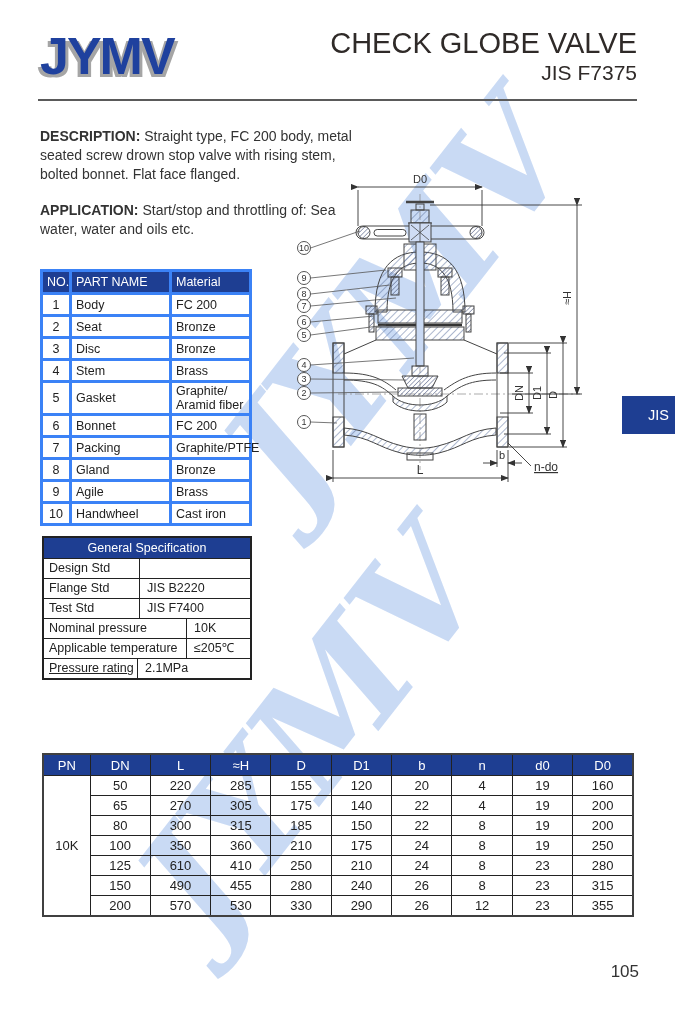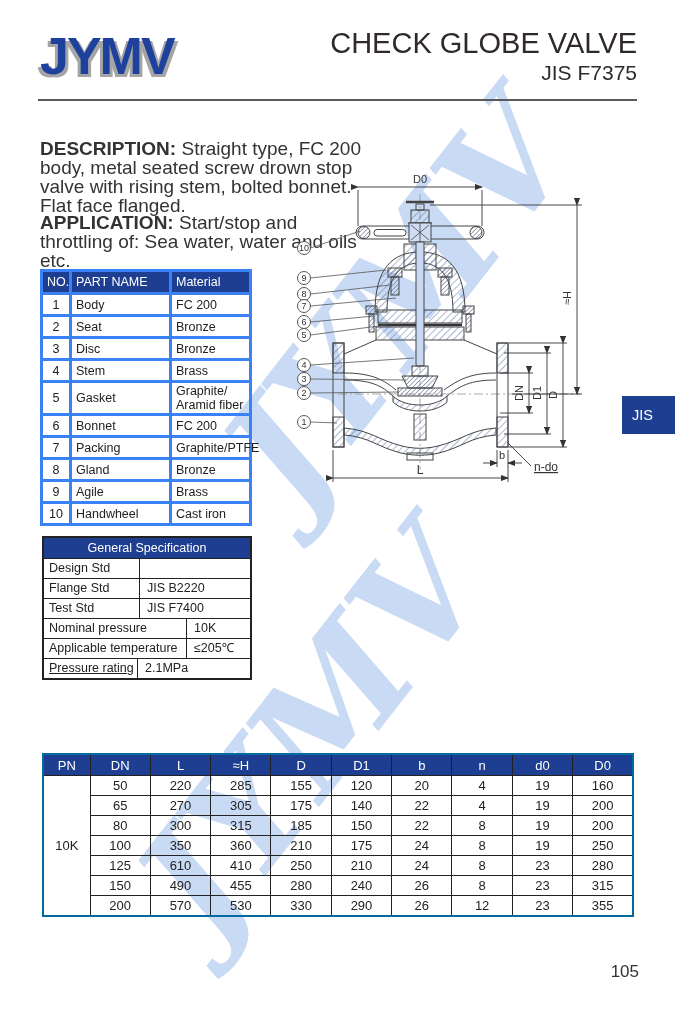--- a/index.html
+++ b/index.html
@@ -13,44 +13,44 @@
   .wm2{left:82px;top:648px;}
   .z{position:absolute;z-index:1;}
   
   .logo{left:40px;top:30px;font-size:52px;font-weight:800;letter-spacing:-2px;color:#1f419e;
         text-shadow:-3px 3px 0 #a5a5a5,3px 3px 0 #a5a5a5;line-height:1;}
   .title-block{right:38px;top:26px;text-align:right;color:#2f2a28;}
   .title{font-size:29px;line-height:34px;}
   .subtitle{font-size:21px;line-height:26px;}
   .rule{left:38px;top:99px;width:599px;height:2px;background:#5a5a5a;}
   
-  .para{left:40px;width:322px;font-size:19px;line-height:19px;color:#333;margin-top:12px;}
+  .para{left:40px;width:322px;font-size:14px;line-height:19px;color:#333;}
   .desc{top:127px;} .appl{top:201px;}
   
   table{border-collapse:collapse;}
   .parts{left:40px;top:269px;width:209px;font-size:12.5px;color:#222;}
   .parts table{width:209px;border:2px solid #222;table-layout:fixed;}
   .parts th,.parts td{border:3px solid #3b82f6;padding:1px 4px;height:17px;line-height:14px;}
   .parts thead th{background:#1e3e92;color:#fff;font-weight:normal;text-align:left;height:18px;}
   .parts td.c{text-align:center;padding:1px 1px;}
   
   .spec{left:42px;top:536px;width:206px;border:2px solid #222;font-size:12.5px;color:#222;}
   .spec-h{background:#1e3e92;color:#fff;text-align:center;height:20px;line-height:20px;}
   .spec-r{display:flex;border-top:1px solid #222;height:19px;line-height:19px;}
   .spec-l{padding-left:5px;box-sizing:border-box;}
   .spec-v{border-left:1px solid #222;padding-left:7px;flex:1;}
   .w1{width:95px;} .w2{width:142px;} .w3{width:93px;text-decoration:underline;}
   
   .dims{left:42px;top:753px;width:592px;font-size:13px;color:#222;}
-  .dims table{width:592px;border:2px solid #0369a1;table-layout:fixed;}
+  .dims table{width:592px;border:2px solid #404040;table-layout:fixed;}
   .dims th,.dims td{border:1px solid #222;text-align:center;height:19px;padding:0;}
   .dims thead th{background:#1e3e92;color:#fff;font-weight:normal;height:20px;}
   
   .jis-tab{left:622px;top:396px;width:53px;height:38px;background:#1e3e92;color:#fff;
-           font-size:14.5px;line-height:38px;padding-left:10px;box-sizing:border-box;}
+           font-size:14.5px;line-height:38px;padding-left:26px;box-sizing:border-box;}
   .pagenum{right:36px;top:962px;font-size:17px;color:#333;}
   .drawing{left:290px;top:170px;}
   svg text{font-family:"Liberation Sans",sans-serif;fill:#333;}
 </style>
 </head>
 <body>
 
 <div class="page">
 
   <div class="wm wm1">JYMV</div>

